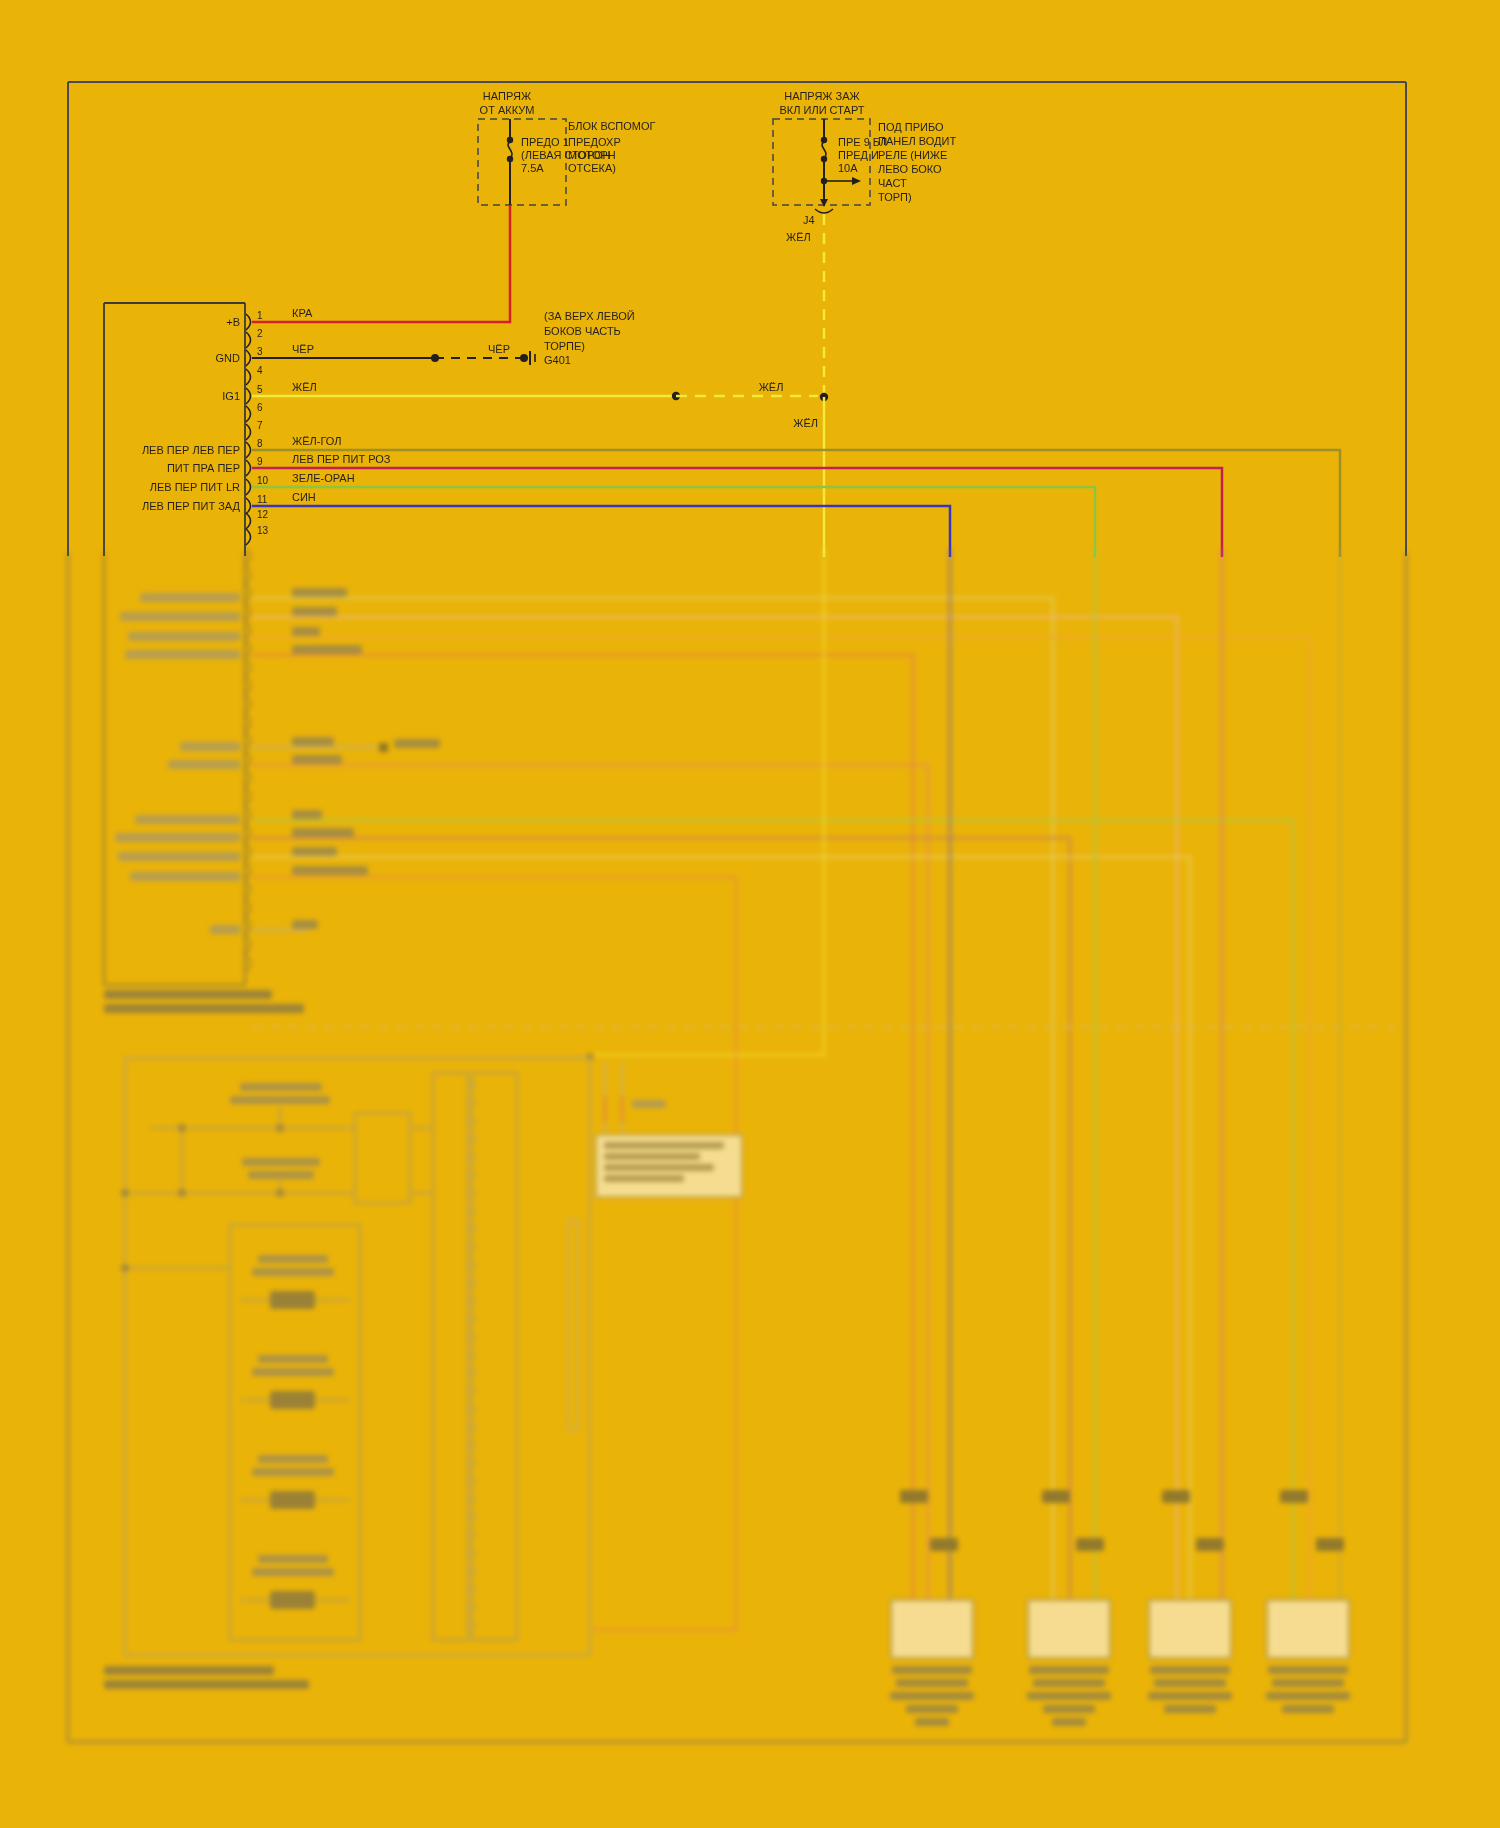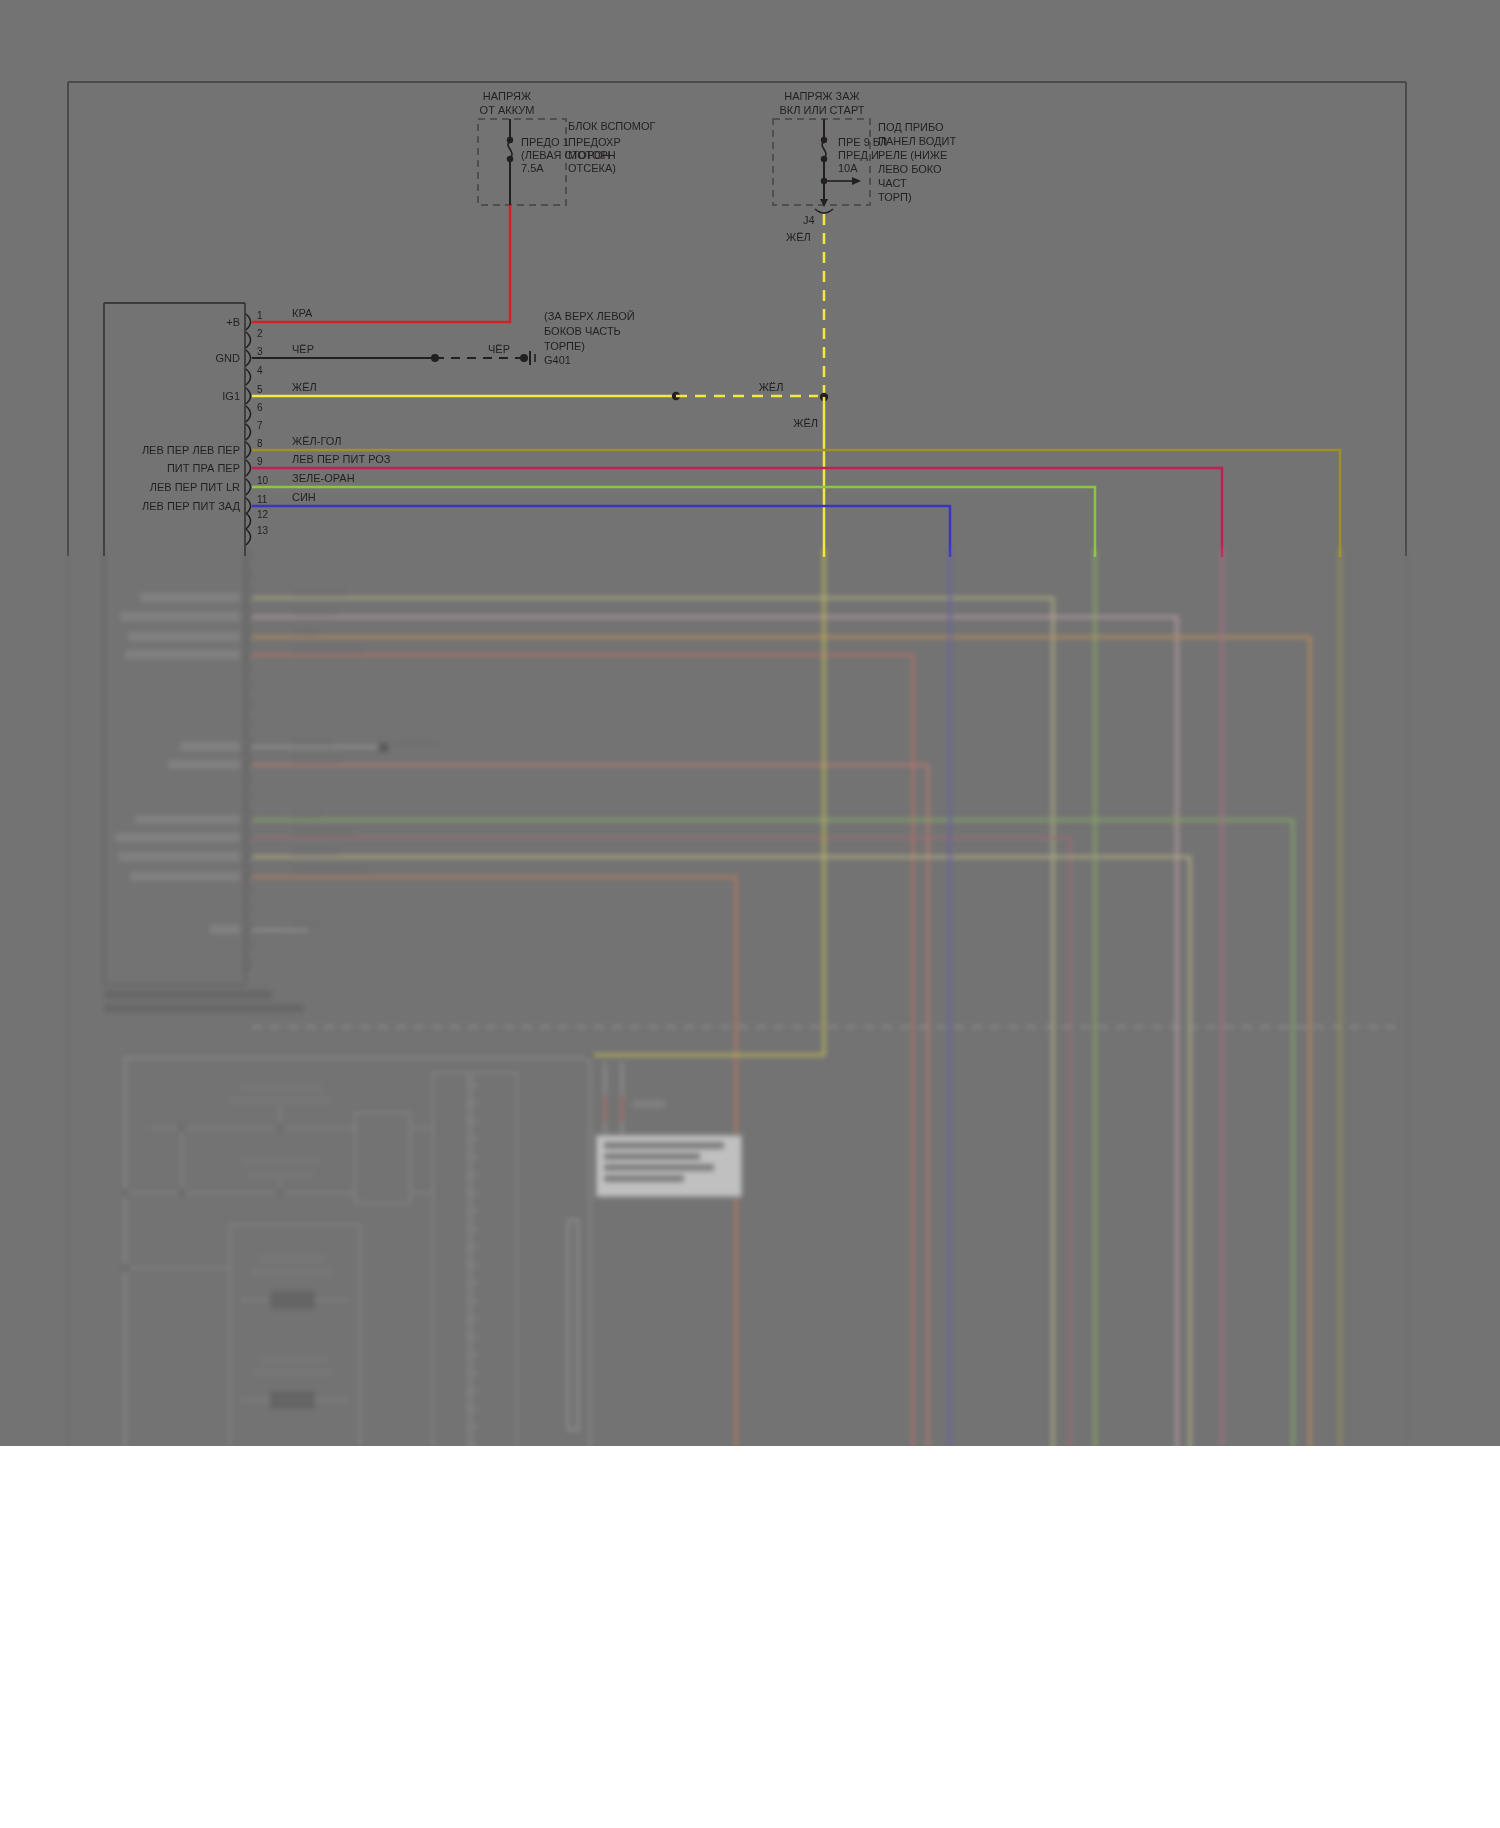--- a/index.html
+++ b/index.html
@@ -1,16 +1,16 @@
 <!DOCTYPE html>
 <html><head>
 <meta charset="utf-8">
 <style>
   html,body{margin:0;padding:0;background:#fff;}
-  .page{position:relative;width:1500px;height:1446px;background:#737373;overflow:hidden;}
+  .page{position:relative;width:1500px;height:1828px;background:#eab308;overflow:hidden;}
   svg{position:absolute;left:0;top:0;}
   .lbl{font-family:"Liberation Sans",sans-serif;font-size:11px;fill:#231f20;}
   .num{font-family:"Liberation Sans",sans-serif;font-size:10px;fill:#231f20;}
   .blur-zone{position:absolute;left:0;top:0;width:1500px;height:1828px;
              filter:blur(2.4px);opacity:0.55;pointer-events:none;}
   .wire{fill:none;}
 </style>
 </head>
 <body>
 

